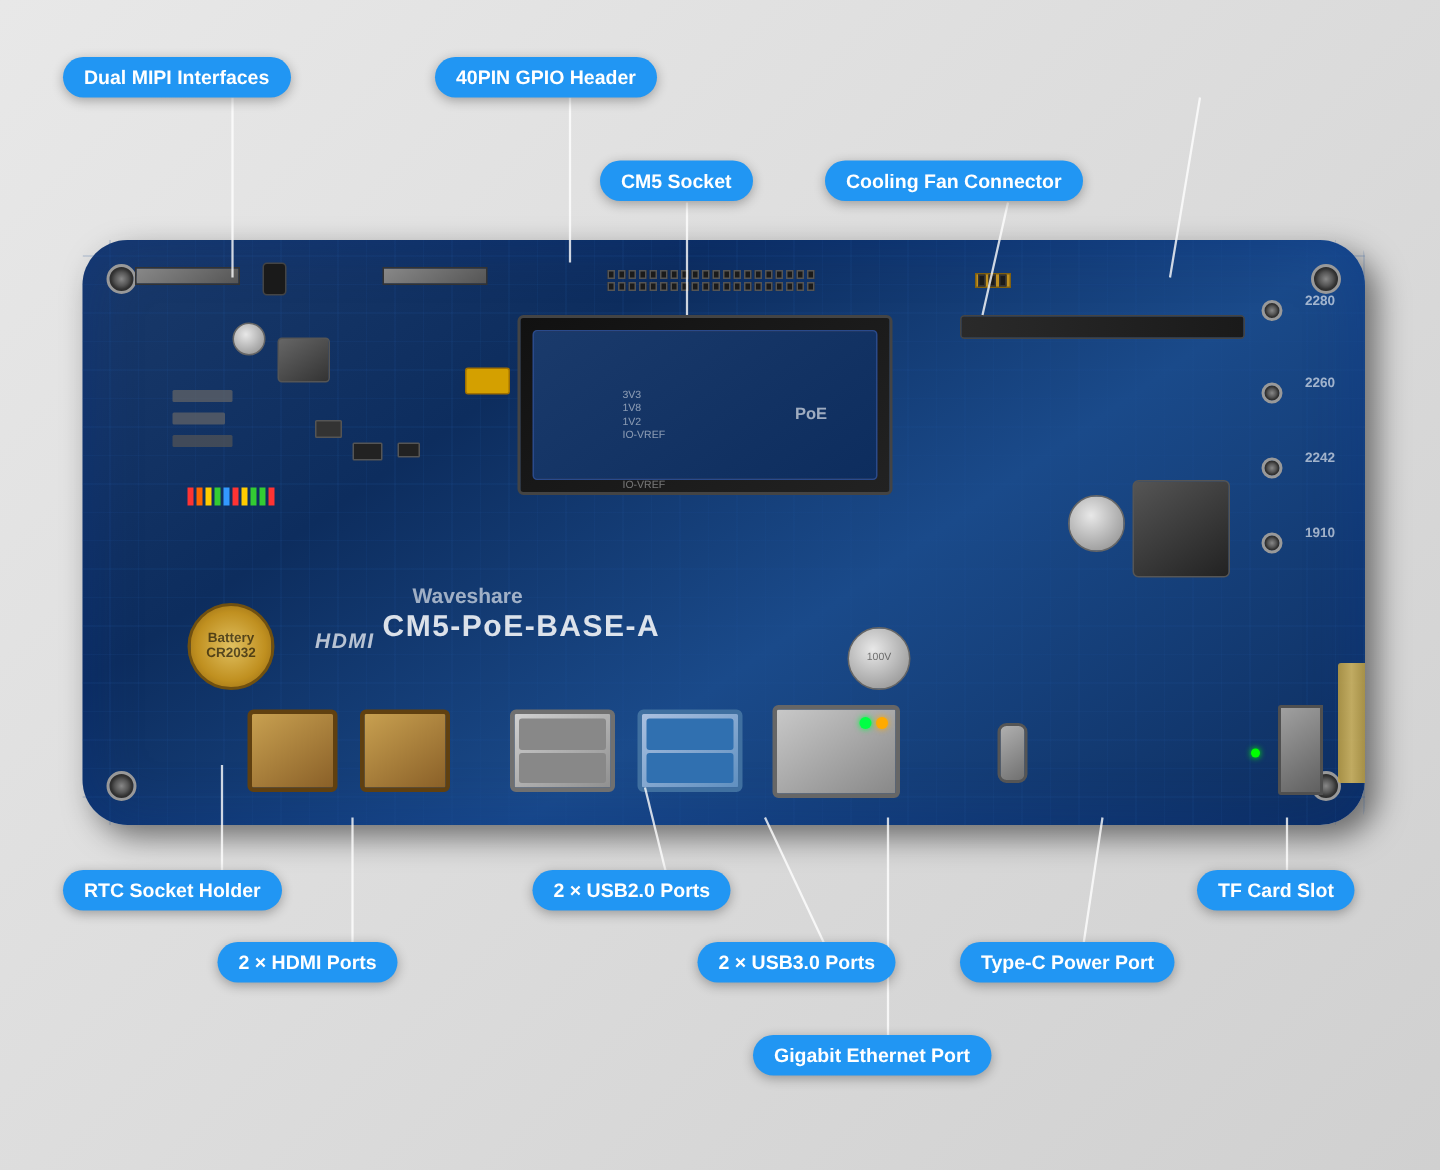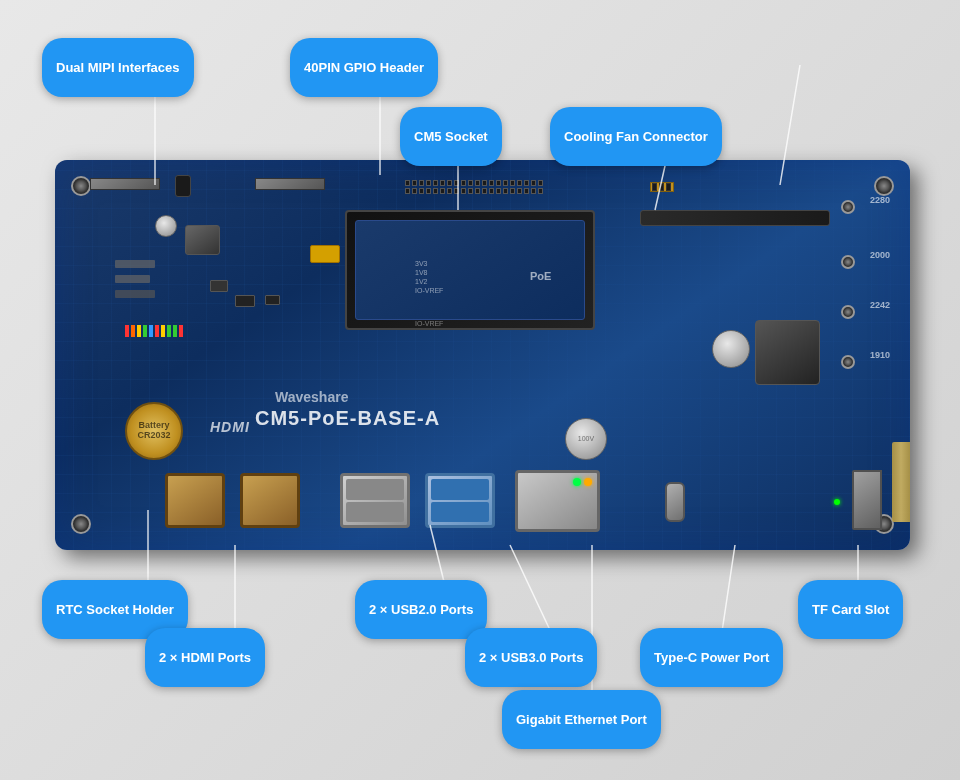--- a/index.html
+++ b/index.html
@@ -53,21 +53,21 @@
       border-radius: 50%;
       background: radial-gradient(circle, #888 0%, #555 40%, #333 60%, #1a1a1a 100%);
       border: 2px solid #999;
     }
 
     
     .label-bubble {
       position: absolute;
       background: #2196F3;
       color: white;
-      padding: 22px 14px;
+      padding: 6px 14px;
       border-radius: 20px;
       font-size: 13px;
       font-weight: 600;
       white-space: nowrap;
       box-shadow: 0 2px 8px rgba(0,0,0,0.3);
       z-index: 10;
     }
 
     
     .lines-svg {
@@ -251,34 +251,34 @@
   <div class="label-bubble" style="left:355px; top:580px;">2 × USB2.0 Ports</div>
 
   <div class="label-bubble" style="left:465px; top:628px;">2 × USB3.0 Ports</div>
 
   <div class="label-bubble" style="left:640px; top:628px;">Type-C Power Port</div>
 
   <div class="label-bubble" style="left:502px; top:690px;">Gigabit Ethernet Port</div>
 
   <div class="label-bubble" style="left:798px; top:580px;">TF Card Slot</div>
 
-  <div class="pcb-board" style="position:absolute; top:160px; left:55px; width:855px; height:390px;">
+  <div class="pcb-board" style="position:absolute; top:160px; left:55px; width:855px; height:390px;border-radius:30px;">
 
     <div class="mount-hole" style="top:16px; left:16px;"></div>
     <div class="mount-hole" style="top:16px; right:16px;"></div>
     <div class="mount-hole" style="bottom:16px; left:16px;"></div>
     <div class="mount-hole" style="bottom:16px; right:16px;"></div>
 
     <div class="mount-hole" style="top:40px; right:55px; width:14px; height:14px;"></div>
     <div class="mount-hole" style="top:95px; right:55px; width:14px; height:14px;"></div>
     <div class="mount-hole" style="top:145px; right:55px; width:14px; height:14px;"></div>
     <div class="mount-hole" style="top:195px; right:55px; width:14px; height:14px;"></div>
 
     <div class="m2-size-label" style="top:35px; right:20px;">2280</div>
-    <div class="m2-size-label" style="top:90px; right:20px;">2000</div>
+    <div class="m2-size-label" style="top:90px; right:20px;">2260</div>
     <div class="m2-size-label" style="top:140px; right:20px;">2242</div>
     <div class="m2-size-label" style="top:190px; right:20px;">1910</div>
 
     <div class="fpc-connector" style="top:18px; left:35px; width:70px; height:12px; transform:rotate(0deg);"></div>
     <div class="fpc-connector" style="top:18px; left:200px; width:70px; height:12px;"></div>
 
     <div class="switch-component" style="top:15px; left:120px; width:16px; height:22px; border-radius:3px;"></div>
 
     <div style="position:absolute; top:20px; left:350px; display:flex; flex-direction:column; gap:2px;">
       <div style="display:flex; gap:2px;">

